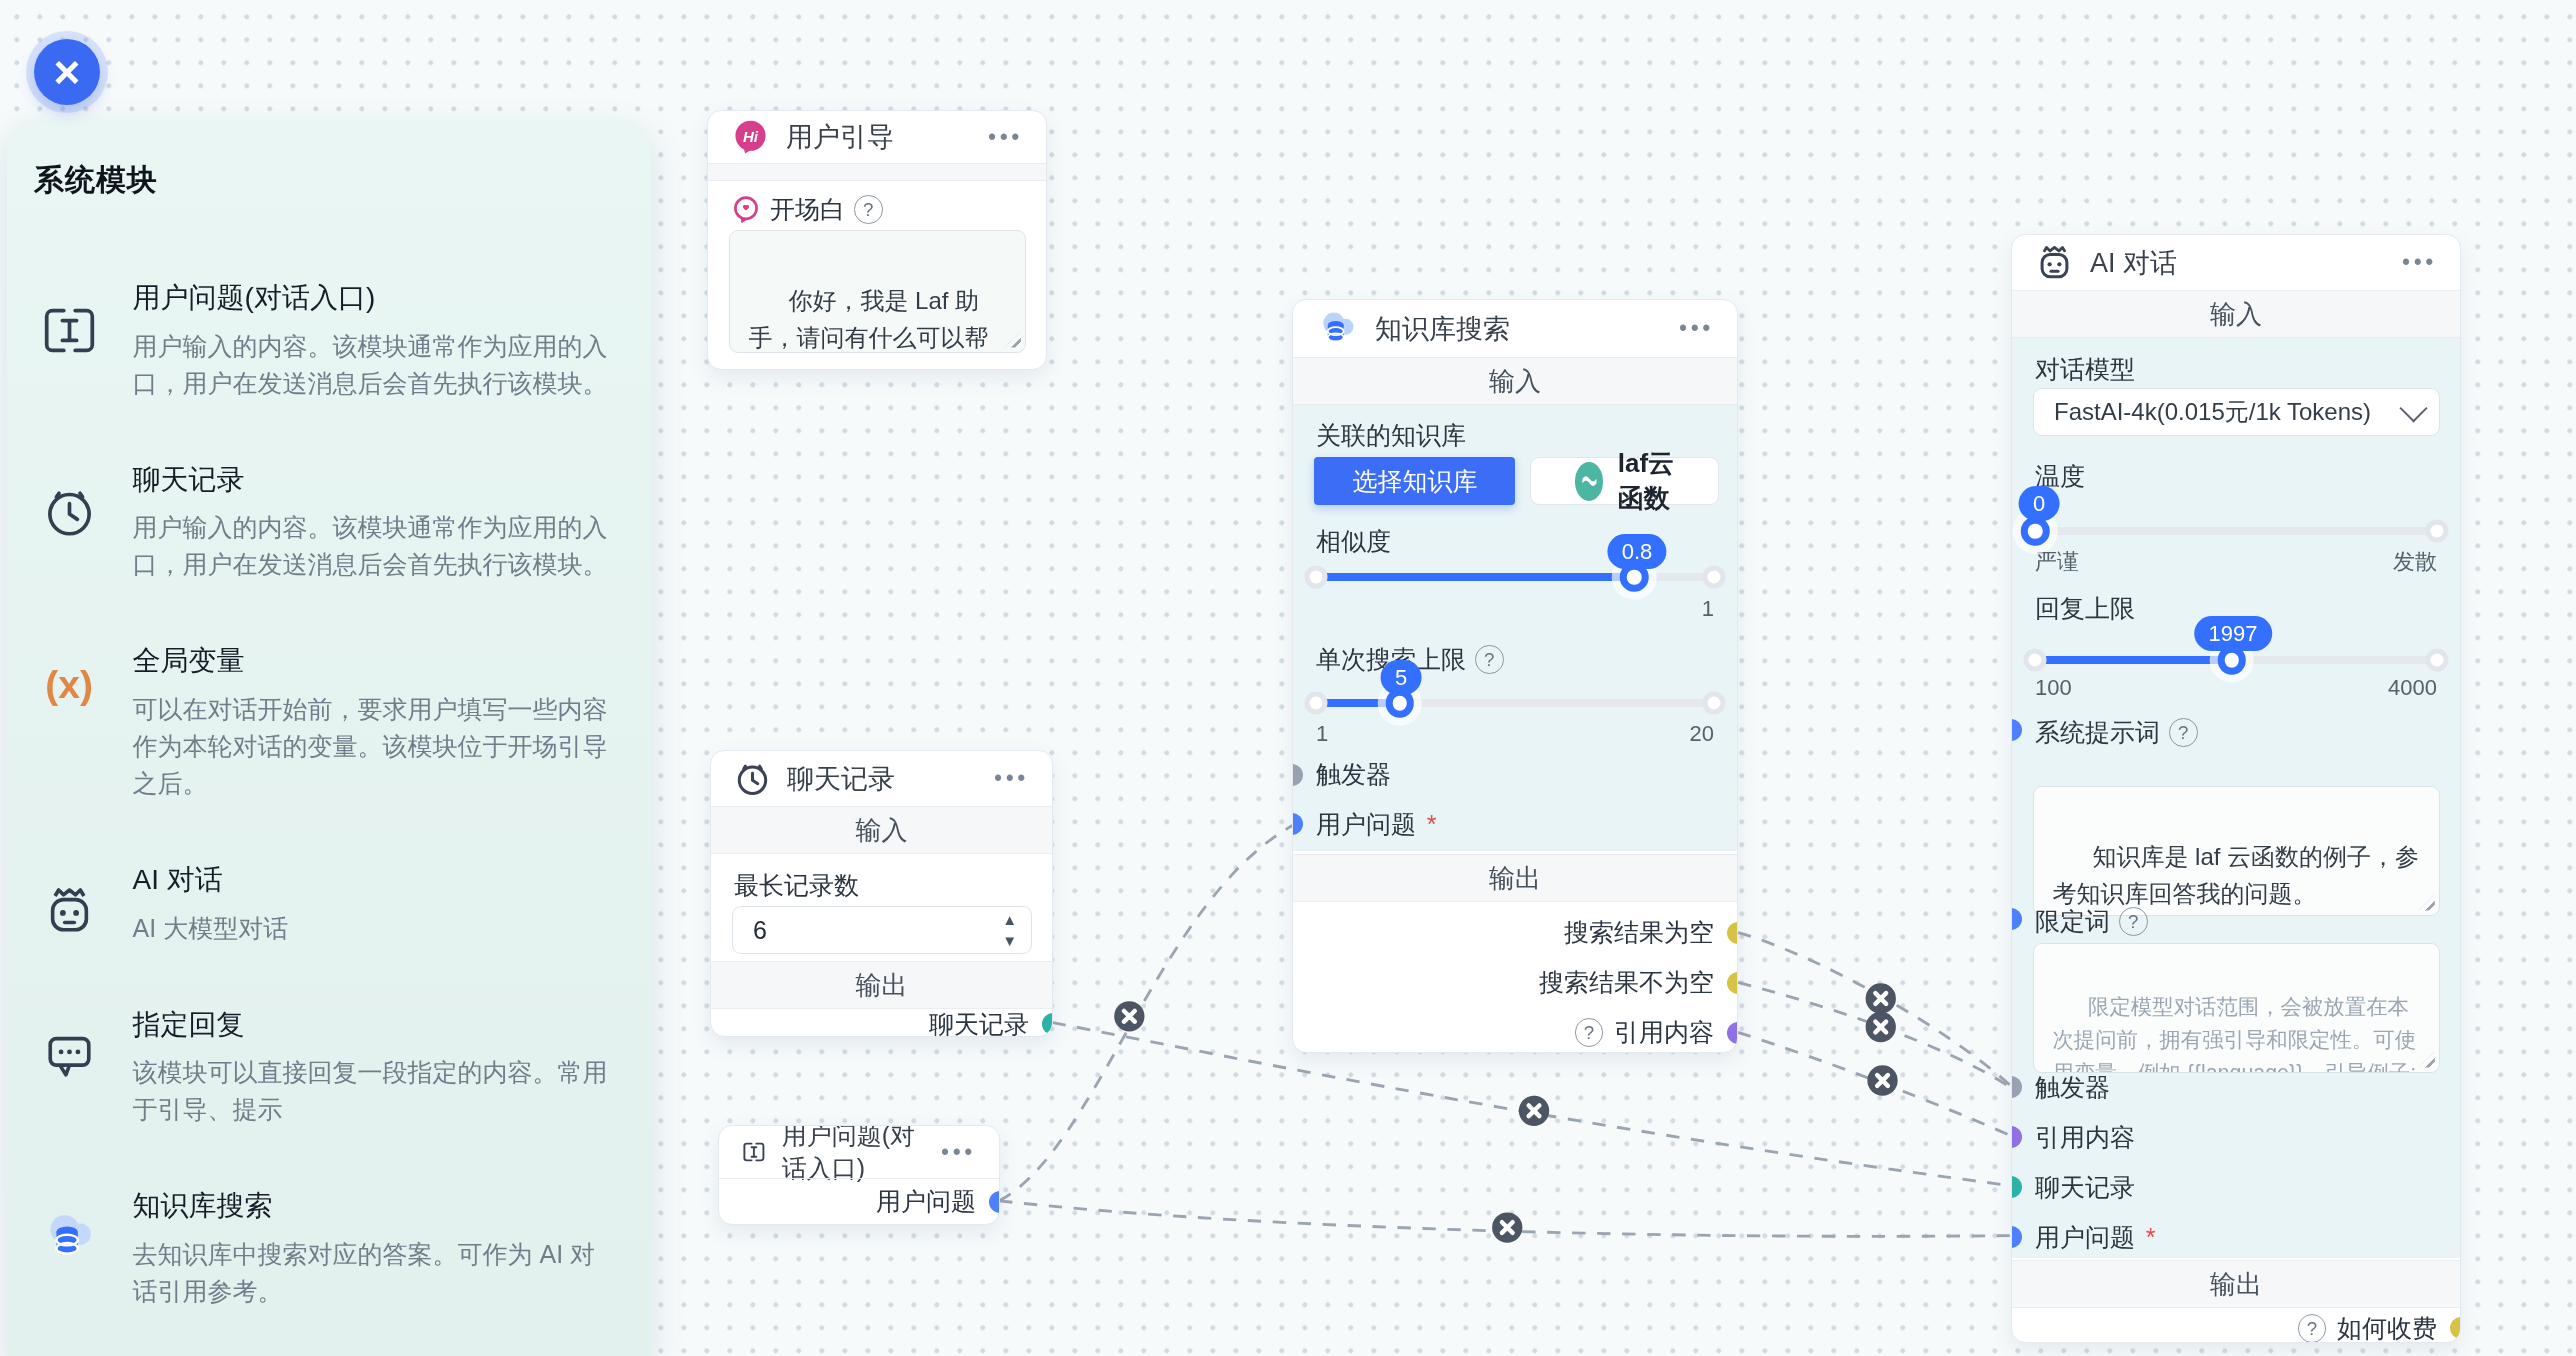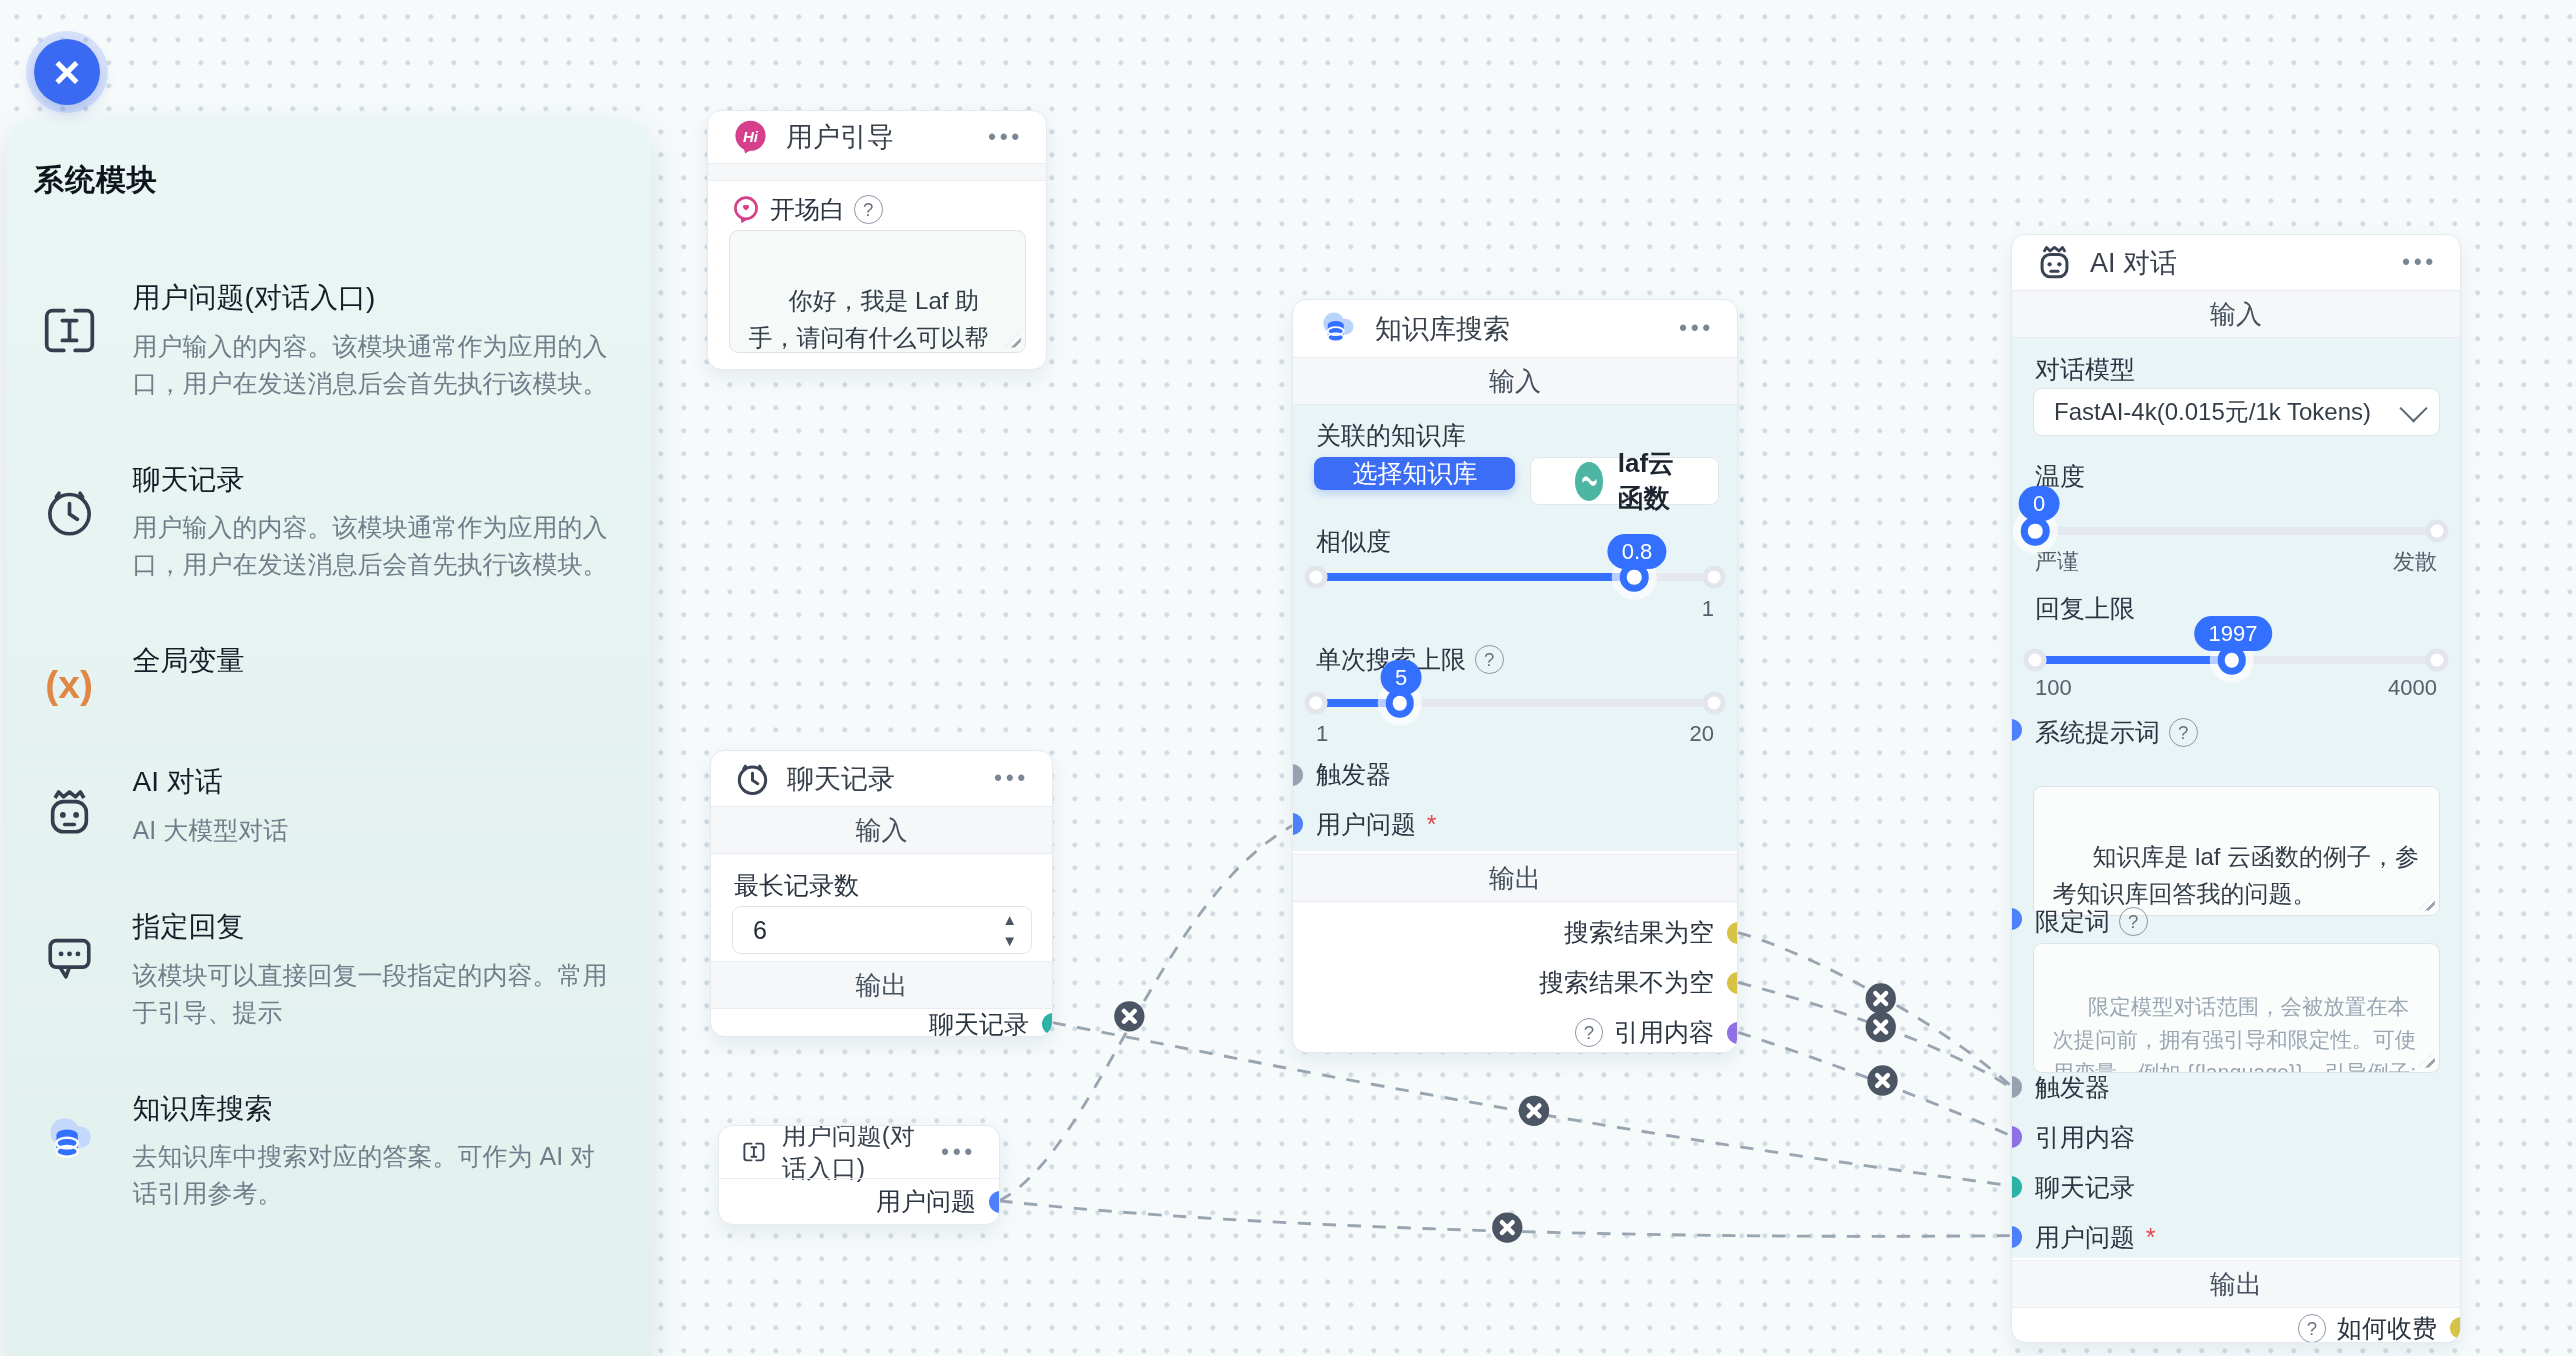--- a/index.html
+++ b/index.html
@@ -101,21 +101,21 @@
   }
   .ghost { color:#9aa6b2; }
 
   .select {
     position:absolute; height:48px; background:#fff; border:1.8px solid #dde4e9; border-radius:9px;
     display:flex; align-items:center; padding:0 19.6px; font-size:24px; color:#333c47; cursor:pointer;
   }
   .chev { margin-left:auto; width:19.6px; height:19.6px; border-right:2.7px solid #5a6470; border-bottom:2.7px solid #5a6470; transform:rotate(45deg) translateY(-5.3px); }
 
   .btn-blue {
-    position:absolute; height:33px; background:#3b6df6; color:#fff; border-radius:9px;
+    position:absolute; height:48px; background:#3b6df6; color:#fff; border-radius:4px;
     display:flex; align-items:center; justify-content:center; font-size:25px; cursor:pointer;
     box-shadow:0 3.6px 9px rgba(59,109,246,.28);
   }
   .tag {
     position:absolute; height:48px; background:#fff; border:1.8px solid #e0e6ec; border-radius:9px;
     display:flex; align-items:center; gap:14.3px; padding:0 21.4px; font-size:26px; font-weight:bold; color:#1c2430; cursor:pointer;
   }
   .tag-circle { width:39px; height:39px; border-radius:50%; background:#4cb6a2; display:flex; align-items:center; justify-content:center; }
 
   .numinput {
@@ -434,20 +434,21 @@
         <div class="sb-item-desc">用户输入的内容。该模块通常作为应用的入口，用户在发送消息后会首先执行该模块。</div>
       </div>
     </div>
 
     <div class="sb-item">
       <div class="sb-icon">
         <span class="var-glyph">(x)</span>
       </div>
       <div>
         <div class="sb-item-title">全局变量</div>
+        <div class="sb-item-desc">可以在对话开始前，要求用户填写一些内容作为本轮对话的变量。该模块位于开场引导之后。</div>
       </div>
     </div>
 
     <div class="sb-item">
       <div class="sb-icon">
         <svg width="53" height="53" viewBox="0 0 44 44">
             <path d="M10 10 l3 -5 4 4 5 -4 5 4 4 -4 3 5" fill="none" stroke="#343e4e" stroke-width="3" stroke-linejoin="round"></path>
             <rect x="8" y="13" width="28" height="25" rx="9" fill="none" stroke="#343e4e" stroke-width="3"></rect>
             <circle cx="16.5" cy="24" r="2.4" fill="#343e4e"></circle>
             <circle cx="27.5" cy="24" r="2.4" fill="#343e4e"></circle>

